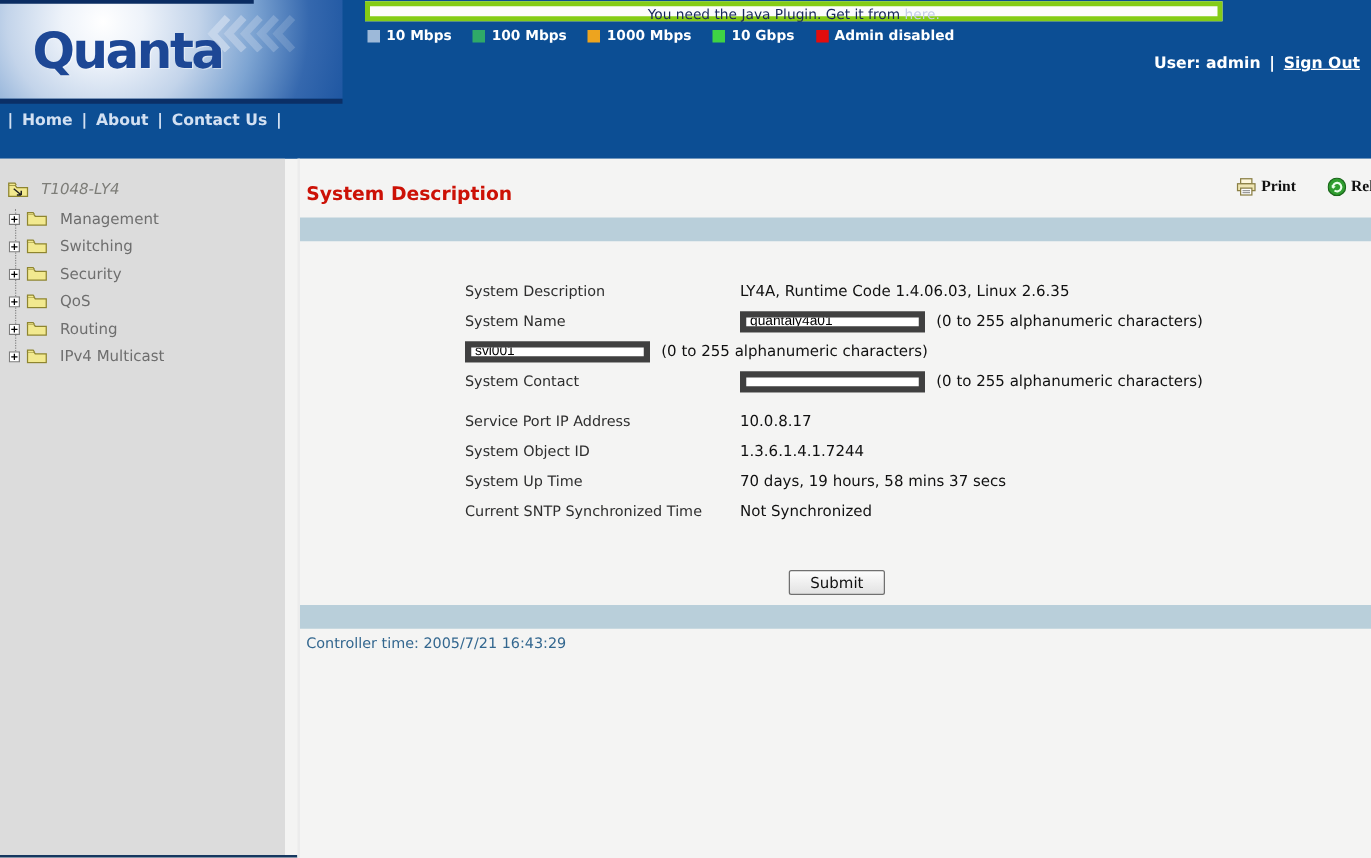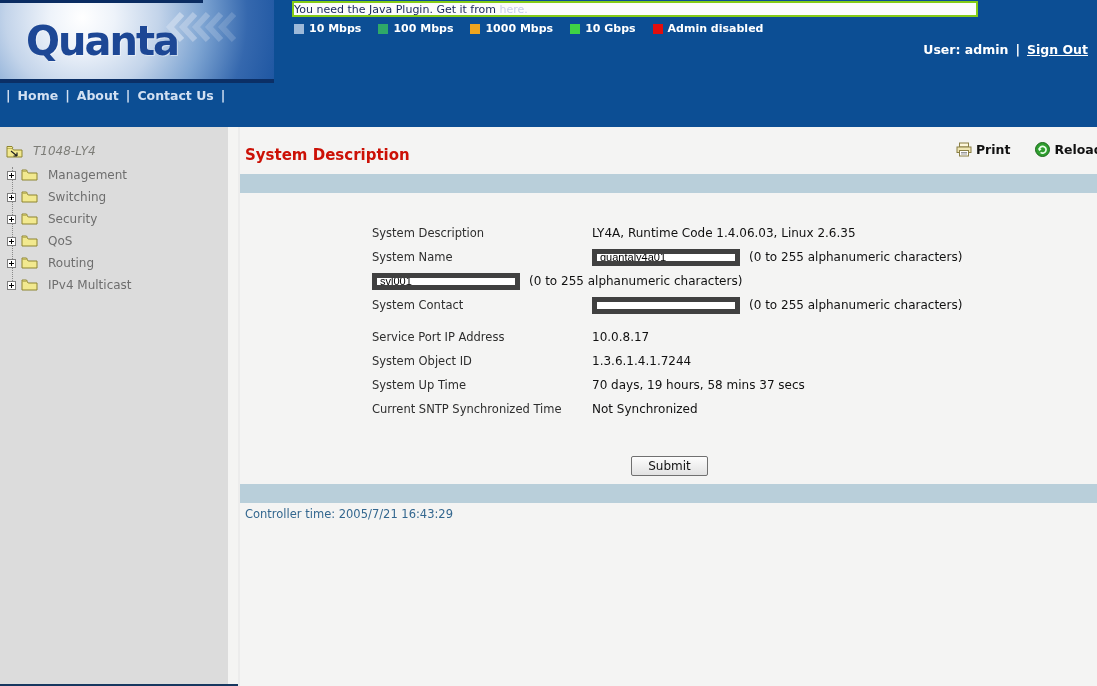--- a/index.html
+++ b/index.html
@@ -11,21 +11,21 @@
 
   #logo-panel { position:absolute; left:0; top:0; width:274px; height:83px;
     background:radial-gradient(circle at 30% 22%, #ffffff 0%, #eef3fa 16%, #c3d4ea 38%, #7da4d2 60%, #3568ae 82%, #1f57a2 100%);
     border-bottom:4px solid #0b2f66; overflow:hidden; }
   #logo-top-strip { position:absolute; left:0; top:0; width:203px; height:3px; background:#0a2c62; }
   #logo-text { position:absolute; left:26px; top:18px; font-size:40px; font-weight:bold;
     color:#1d4795; letter-spacing:-2px; text-shadow:1px 1px 0 rgba(255,255,255,0.45); }
   #logo-chevrons { position:absolute; left:162px; top:12px; }
 
   #java-banner { position:absolute; left:292px; top:1px; width:686px; height:16px;
-    background:#fcfcfc; border:2px solid #84cc16; text-align:left;
+    background:#fcfcfc; border:4px solid #84cc16; text-align:center;
     font-size:11px; line-height:14px; color:#17265c; }
   #java-banner .link { color:#c6cde8; cursor:pointer; }
 
   #legend { position:absolute; left:294px; top:22px; display:flex; align-items:flex-end; gap:17px; }
   .legend-item { display:flex; align-items:center; gap:5px; }
   .legend-swatch { width:10px; height:10px; display:inline-block; }
   .legend-label { color:#ffffff; font-size:11px; font-weight:bold; }
 
   #user-area { position:absolute; right:9px; top:42px; color:#ffffff; font-size:12.5px;
     font-weight:bold; display:flex; gap:7px; align-items:center; }
@@ -47,21 +47,21 @@
   .tree-item .label { margin-left:5px; color:#6e6e6e; }
   .expand-box { flex:0 0 auto; display:block; }
   #sidebar-bottom-strip { position:absolute; left:0; top:684px; width:238px; height:2px; background:#16375f; }
 
   
   #main { position:absolute; left:238px; top:127px; width:1034px; height:559px;
     background:#f4f4f3; border-left:2px solid #ececec; }
   #page-title { position:absolute; left:5px; top:19px; font-size:15px; font-weight:bold;
     color:#cc1106; }
   #toolbar { position:absolute; right:14px; top:15px; display:flex; gap:25px; align-items:center; }
-  .tool-btn { display:flex; align-items:flex-end; gap:4px; cursor:pointer; }
+  .tool-btn { display:flex; align-items:flex-end; gap:4px; cursor:pointer;font-family:Liberation Serif, serif; }
   .tool-label { font-size:12.5px; font-weight:bold; color:#111; }
 
   .section-bar { position:absolute; left:0; width:859px; height:19px; background:#b9cfda; }
   #bar-top { top:47px; }
   #bar-bottom { top:357px; }
 
   #form { position:absolute; left:132px; top:94px; width:720px; }
   .form-row { display:flex; align-items:center; height:24px; }
   .form-row.gap-above { margin-top:8px; }
   .form-label { width:220px; flex:0 0 auto; font-size:11.5px; color:#2e2e2e; white-space:nowrap; }

